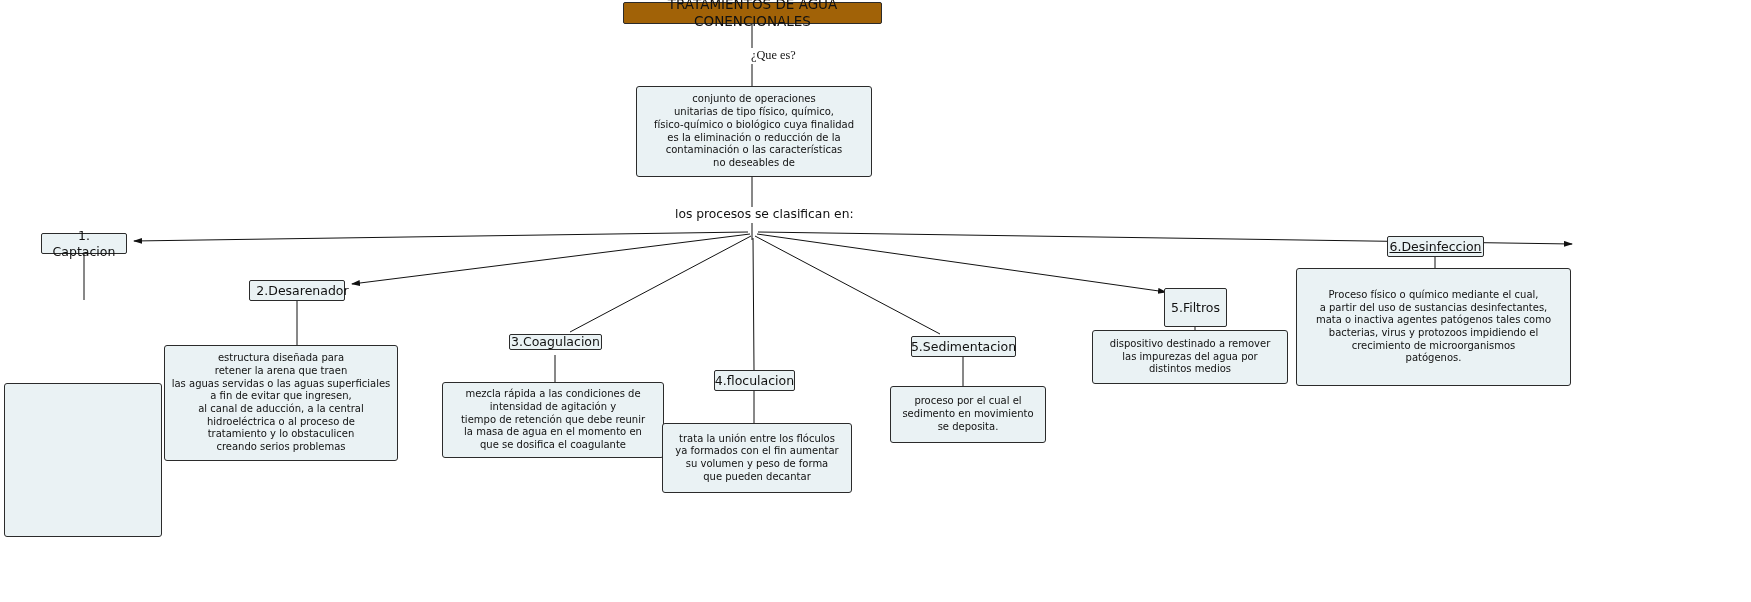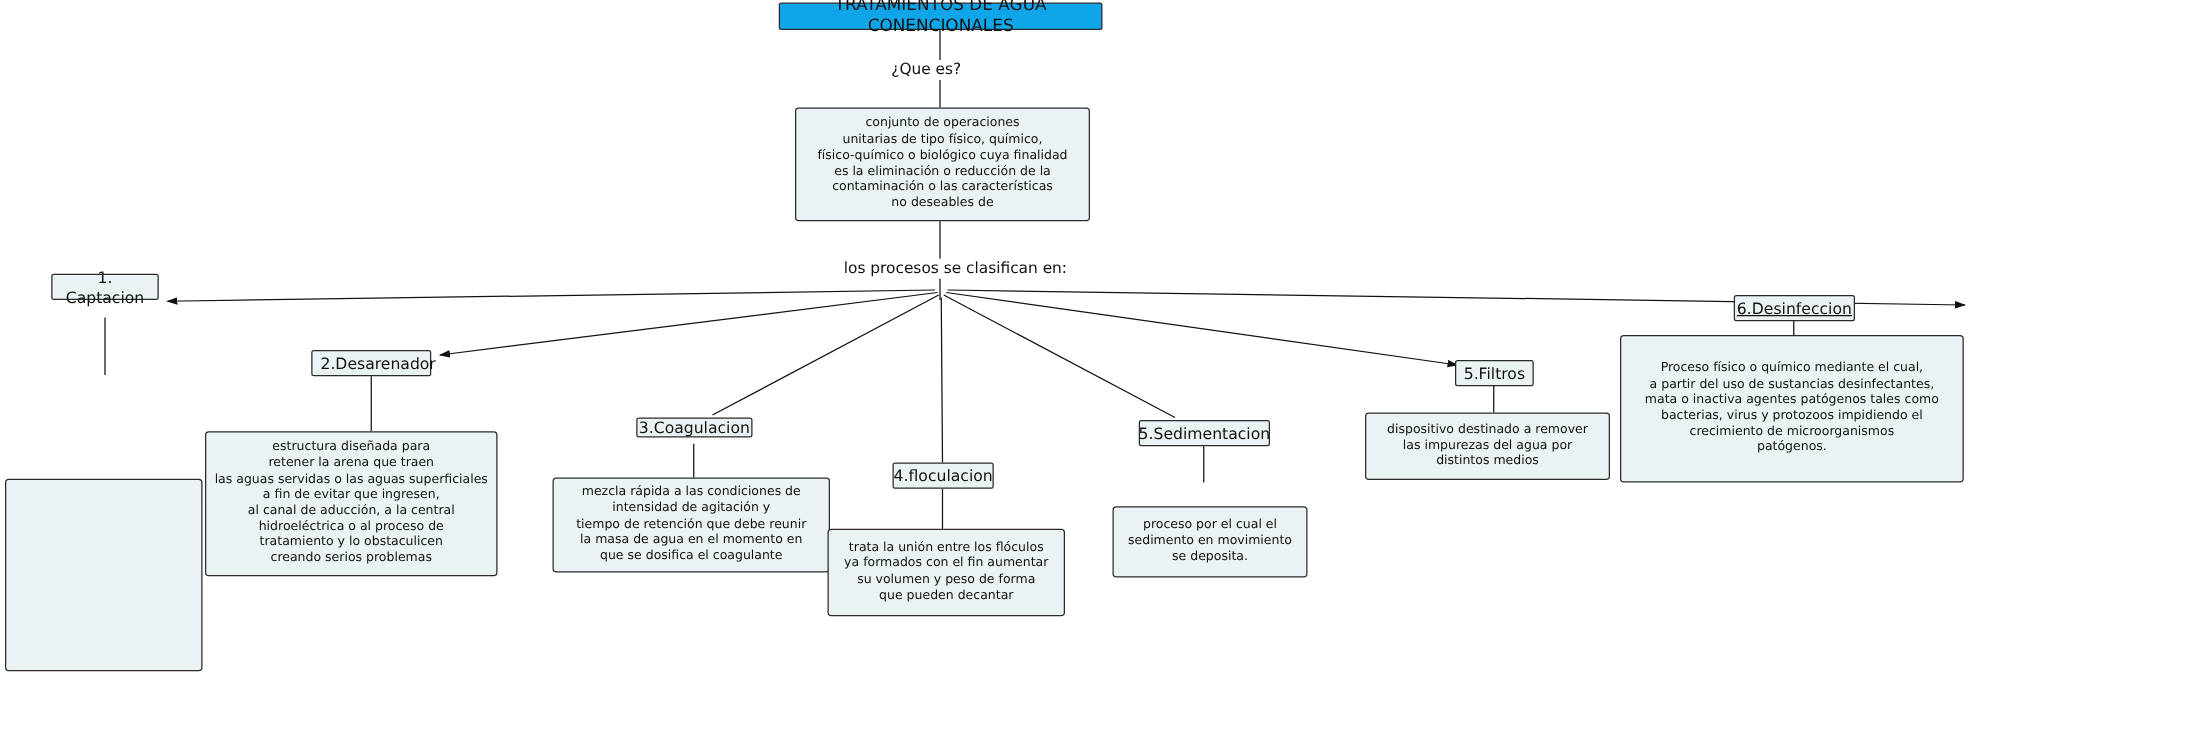--- a/index.html
+++ b/index.html
@@ -33,21 +33,21 @@
     line-height: 1.27;
     color: #111111;
     white-space: pre-line;
     display: flex;
     align-items: center;
     justify-content: center;
     padding: 3px 6px;
   }
   .title-node {
     font-size: 13.5px;
-    background: #0ea5e9;
+    background: #a16207;
     border-radius: 2px;
   }
   .cat-node {
     font-size: 12.5px;
     border-radius: 2px;
   }
   .desc-node {
     font-size: 10px;
   }
   .link-label {
@@ -93,32 +93,32 @@
     <line x1="297" y1="301" x2="297" y2="345" stroke="#111111" stroke-width="1"></line>
     <line x1="555" y1="355" x2="555" y2="382" stroke="#111111" stroke-width="1"></line>
     <line x1="754" y1="391" x2="754" y2="423" stroke="#111111" stroke-width="1"></line>
     <line x1="963" y1="357" x2="963" y2="386" stroke="#111111" stroke-width="1"></line>
     <line x1="1195" y1="308" x2="1195" y2="330" stroke="#111111" stroke-width="1"></line>
     <line x1="1435" y1="256" x2="1435" y2="268" stroke="#111111" stroke-width="1"></line>
   </svg>
 
   <div class="node title-node" style="left:623px; top:2px; width:259px; height:22px;">TRATAMIENTOS DE AGUA CONENCIONALES</div>
 
-  <div class="link-label" style="left:710px; top:48px;">¿Que es?</div>
+  <div class="link-label" style="left:748px; top:48px;font-family:Liberation Serif, serif;">¿Que es?</div>
 
   <div class="node desc-node" style="left:636px; top:86px; width:236px; height:91px;">conjunto de operaciones
 unitarias de tipo físico, químico,
 físico-químico o biológico cuya finalidad
 es la eliminación o reducción de la
 contaminación o las características
 no deseables de</div>
 
   <div class="link-label" style="left:672px; top:207px;">los procesos se clasifican en:</div>
 
-  <div class="node cat-node" style="left:41px; top:219px; width:86px; height:21px;">1. Captacion</div>
+  <div class="node cat-node" style="left:41px; top:233px; width:86px; height:21px;">1. Captacion</div>
   <div class="node blank-node" style="left:4px; top:383px; width:158px; height:154px;"></div>
 
   <div class="node cat-node" style="left:249px; top:280px; width:96px; height:21px;padding-left:17px;">2.Desarenador</div>
   <div class="node desc-node" style="left:164px; top:345px; width:234px; height:116px;">estructura diseñada para
 retener la arena que traen
 las aguas servidas o las aguas superficiales
 a fin de evitar que ingresen,
 al canal de aducción, a la central
 hidroeléctrica o al proceso de
 tratamiento y lo obstaculicen
@@ -131,25 +131,25 @@
 la masa de agua en el momento en
 que se dosifica el coagulante</div>
 
   <div class="node cat-node" style="left:714px; top:370px; width:81px; height:21px;">4.floculacion</div>
   <div class="node desc-node" style="left:662px; top:423px; width:190px; height:70px;">trata la unión entre los flóculos
 ya formados con el fin aumentar
 su volumen y peso de forma
 que pueden decantar</div>
 
   <div class="node cat-node" style="left:911px; top:336px; width:105px; height:21px;">5.Sedimentacion</div>
-  <div class="node desc-node" style="left:890px; top:386px; width:156px; height:57px;margin-top:19px;">proceso por el cual el
+  <div class="node desc-node" style="left:890px; top:386px; width:156px; height:57px;">proceso por el cual el
 sedimento en movimiento
 se deposita.</div>
 
-  <div class="node cat-node" style="left:1164px; top:288px; width:63px; height:21px;">5.Filtros</div>
+  <div class="node cat-node" style="left:1164px; top:288px; width:63px; height:39px;">5.Filtros</div>
   <div class="node desc-node" style="left:1092px; top:330px; width:196px; height:54px;">dispositivo destinado a remover
 las impurezas del agua por
 distintos medios</div>
 
   <div class="node cat-node" style="left:1387px; top:236px; width:97px; height:21px;text-decoration:underline;">6.Desinfeccion</div>
   <div class="node desc-node" style="left:1296px; top:268px; width:275px; height:118px;">Proceso físico o químico mediante el cual,
 a partir del uso de sustancias desinfectantes,
 mata o inactiva agentes patógenos tales como
 bacterias, virus y protozoos impidiendo el
 crecimiento de microorganismos

